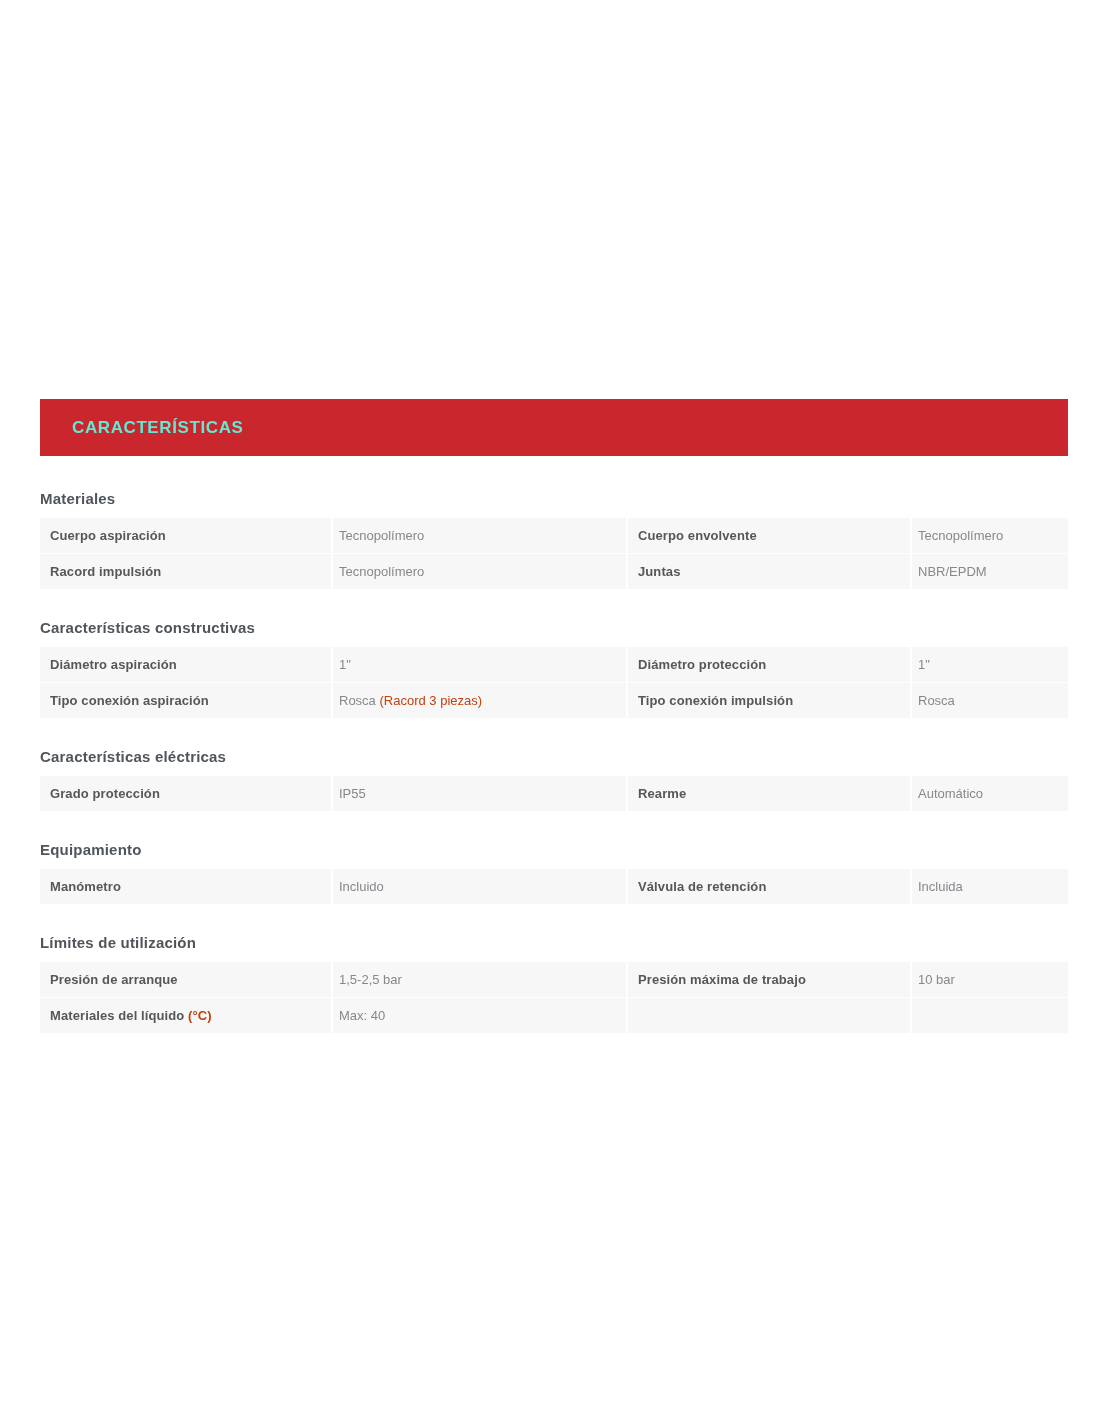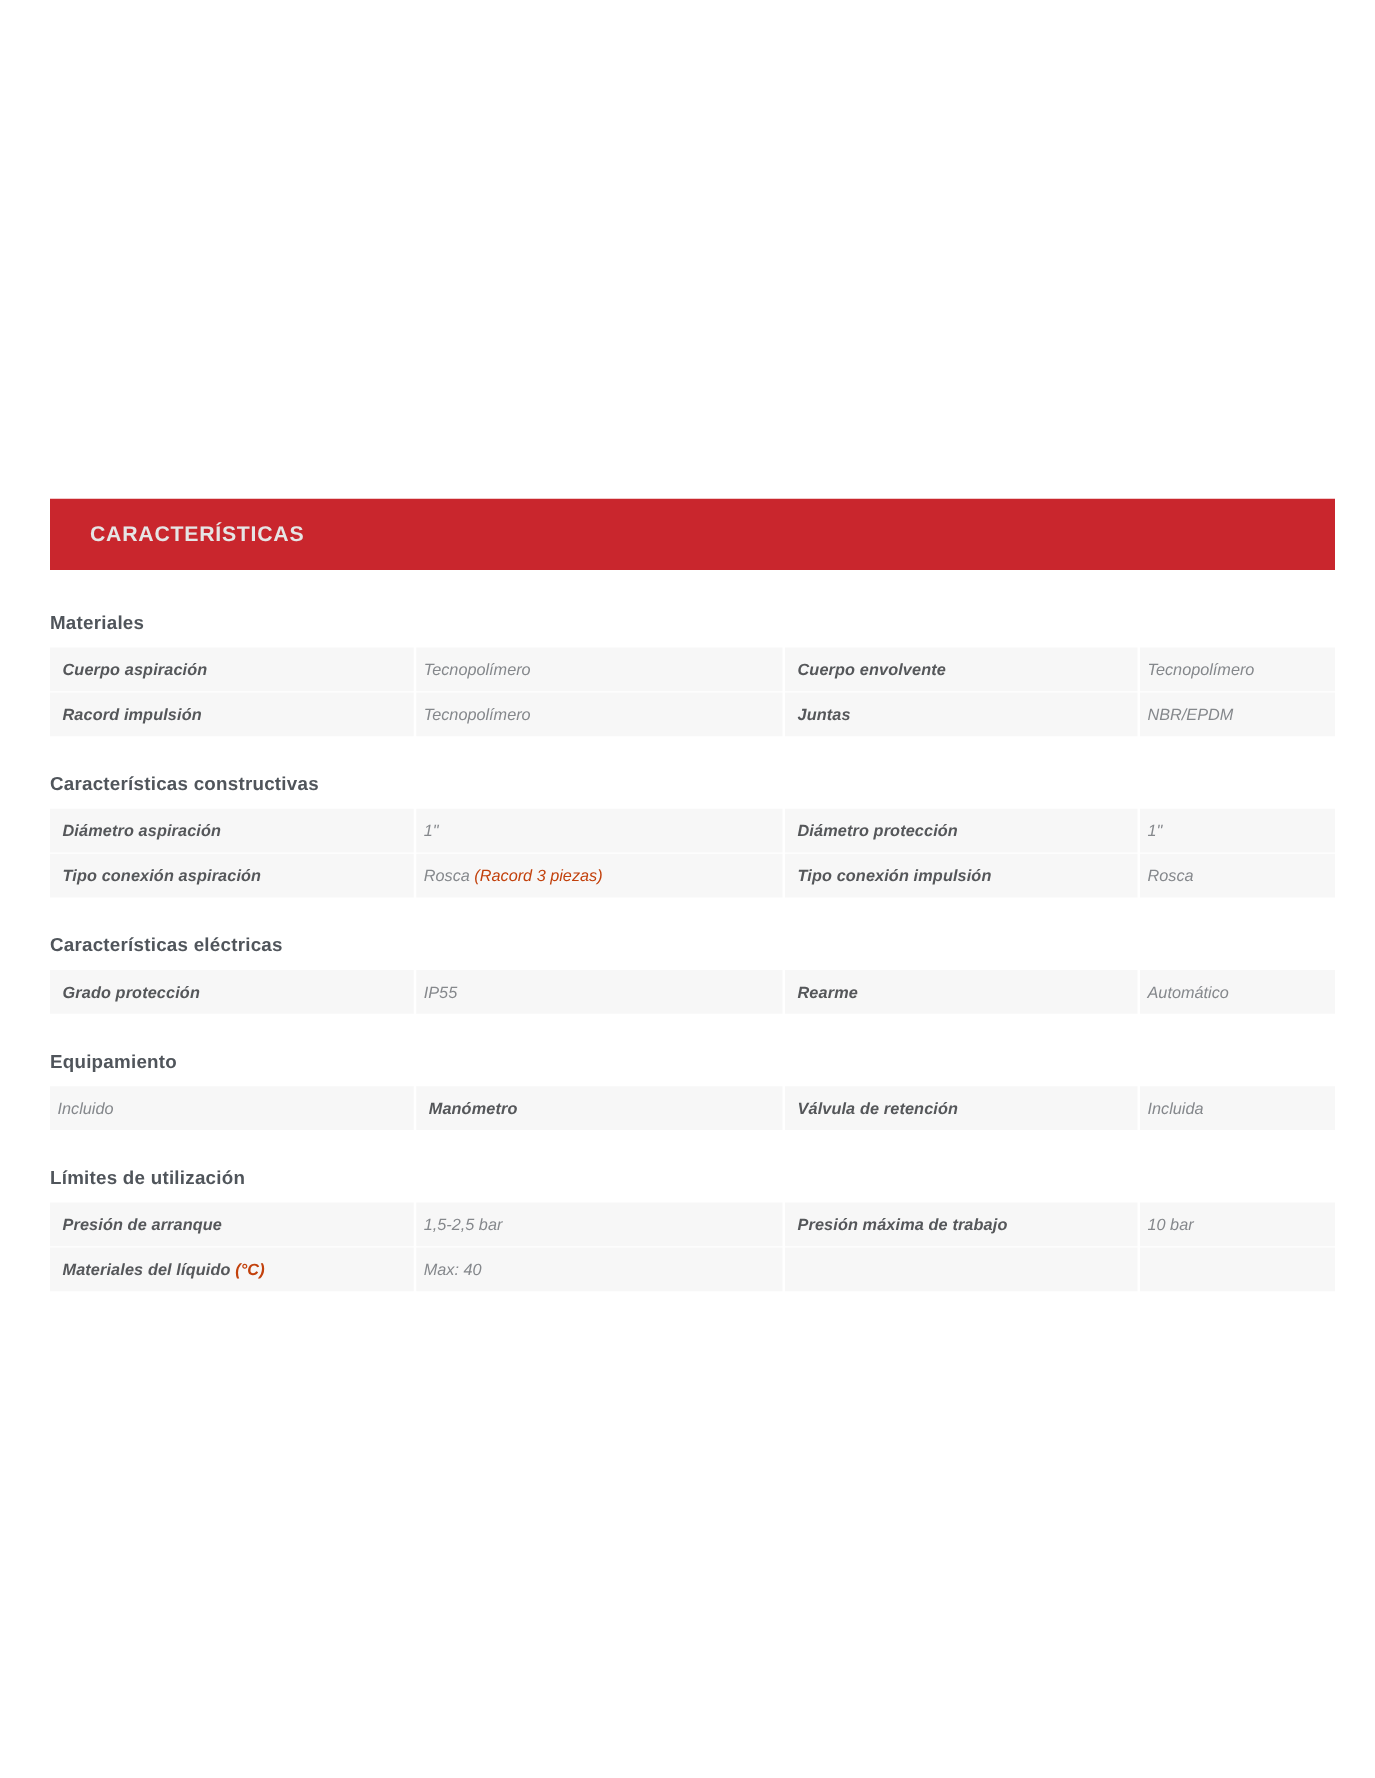--- a/index.html
+++ b/index.html
@@ -21,41 +21,40 @@
   }
   .band {
     width: 1028px;
     height: 57px;
     background: #c9262d;
     display: flex;
     align-items: center;
     padding-left: 32px;
   }
   .band-title {
-    color: #e5e5e5;
+    color: #5eead4;
     font-size: 17px;
     font-weight: bold;
     letter-spacing: 0.6px;
   }
   .spec-section { margin-top: 30px; }
   .spec-section.first { margin-top: 34px; }
   .section-heading {
     color: #50555b;
     font-size: 15px;
     font-weight: bold;
     margin-bottom: 11px;
     letter-spacing: 0.2px;
   }
   .spec-grid {
     display: grid;
     grid-template-columns: 291px 293px 282px 156px;
     column-gap: 2px;
     row-gap: 1px;
     width: 1028px;
-    font-style: italic;
   }
   .cell {
     background: #f7f7f7;
     height: 35px;
     display: flex;
     align-items: center;
     font-size: 13px;
     overflow: hidden;
     white-space: pre;
   }
@@ -117,22 +116,22 @@
       <div class="cell label">Grado protección</div>
       <div class="cell value">IP55</div>
       <div class="cell label">Rearme</div>
       <div class="cell value">Automático</div>
     </div>
   </section>
 
   <section class="spec-section">
     <h3 class="section-heading">Equipamiento</h3>
     <div class="spec-grid">
+      <div class="cell label">Manómetro</div>
       <div class="cell value">Incluido</div>
-      <div class="cell label">Manómetro</div>
       <div class="cell label">Válvula de retención</div>
       <div class="cell value">Incluida</div>
     </div>
   </section>
 
   <section class="spec-section">
     <h3 class="section-heading">Límites de utilización</h3>
     <div class="spec-grid">
       <div class="cell label">Presión de arranque</div>
       <div class="cell value">1,5-2,5 bar</div>

